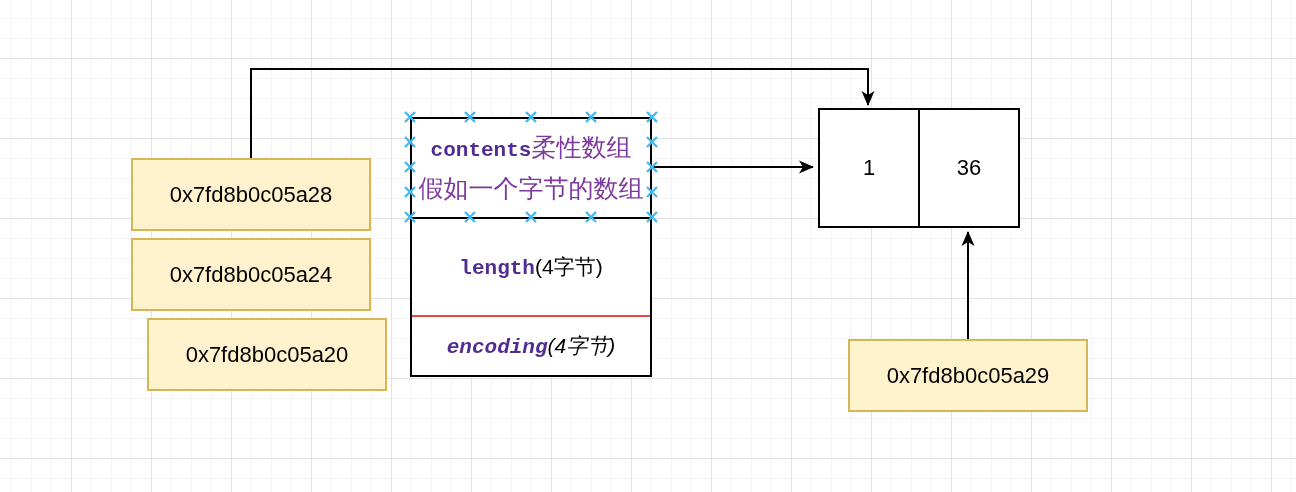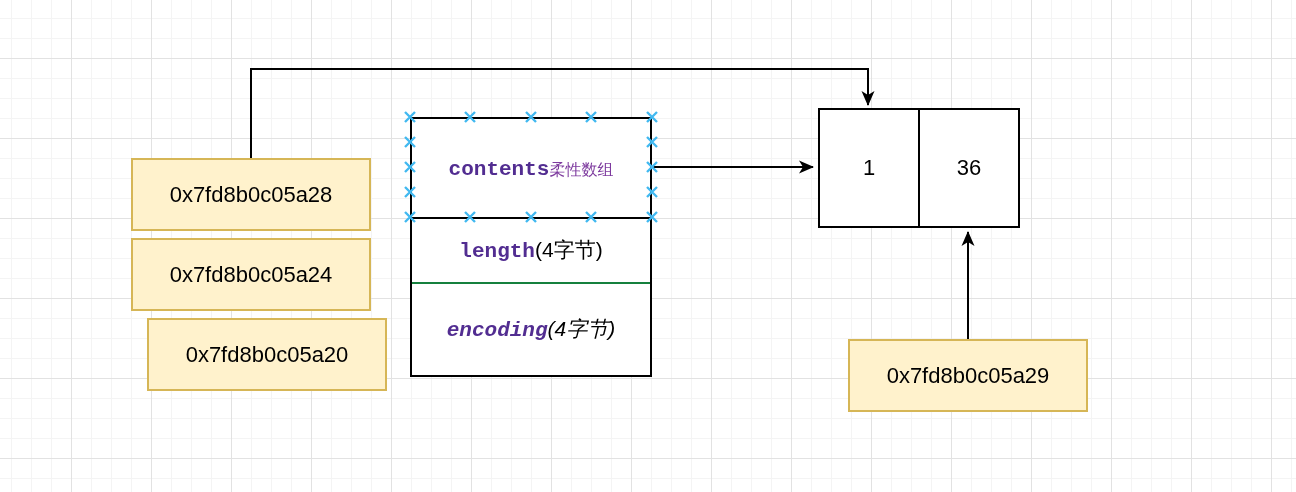--- a/index.html
+++ b/index.html
@@ -28,29 +28,29 @@
   .addr-2{left:131px;top:238px;}
   .addr-3{left:147px;top:318px;}
   .addr-ptr{left:848px;top:339px;}
   .struct{
     left:410px;top:117px;width:242px;height:260px;
     background:#fff;border:2px solid #000;
     display:flex;flex-direction:column;align-items:stretch;justify-content:flex-start;
   }
   .srow{box-sizing:border-box;display:flex;align-items:center;justify-content:center;font-size:21px;}
   .srow-contents{height:100px;border-bottom:2px solid #000;flex-direction:column;justify-content:space-evenly;align-items:center;}
-  .srow-length{height:65px;border-bottom:2px solid #15803d;}
+  .srow-length{height:98px;border-bottom:2px solid #ef4444;}
   .srow-encoding{flex:1;font-style:italic;}
   .tline{white-space:nowrap;line-height:1;}
   .mono{
     font-family:"Liberation Mono","DejaVu Sans Mono",monospace;
     font-weight:bold;font-size:21px;
     color:var(--mono-purple,#522D91);
   }
-  .cjk{font-size:16px;color:var(--cjk-purple,#7D3A9E);}
+  .cjk{font-size:25px;color:var(--cjk-purple,#7D3A9E);}
   .paren{font-size:21px;color:#000;}
   .valuebox{
     left:818px;top:108px;width:202px;height:120px;
     background:#fff;border:2px solid #000;
     display:flex;align-items:stretch;padding:0;
   }
   .vcell{flex:1;display:flex;align-items:center;justify-content:center;font-size:22px;color:#000;}
   .vcell-left{border-right:2px solid #000;flex:0 0 98px;}
   svg.overlay{position:absolute;left:0;top:0;pointer-events:none;}
   .edge{stroke:var(--line-black,#000);stroke-width:2;fill:none;}
@@ -69,20 +69,23 @@
     <span>0x7fd8b0c05a24</span>
   </div>
   <div class="shape addr addr-3">
     <span>0x7fd8b0c05a20</span>
   </div>
 
   <div class="shape struct">
     <div class="srow srow-contents">
       <div class="tline">
         <span class="mono">contents</span><span class="cjk">柔性数组</span>
+      </div>
+      <div class="tline">
+        <span class="cjk">假如一个字节的数组</span>
       </div>
     </div>
     <div class="srow srow-length">
       <span class="tline"><span class="mono">length</span><span class="paren">(4字节)</span></span>
     </div>
     <div class="srow srow-encoding">
       <span class="tline"><span class="mono">encoding</span><span class="paren">(4字节)</span></span>
     </div>
   </div>
 

